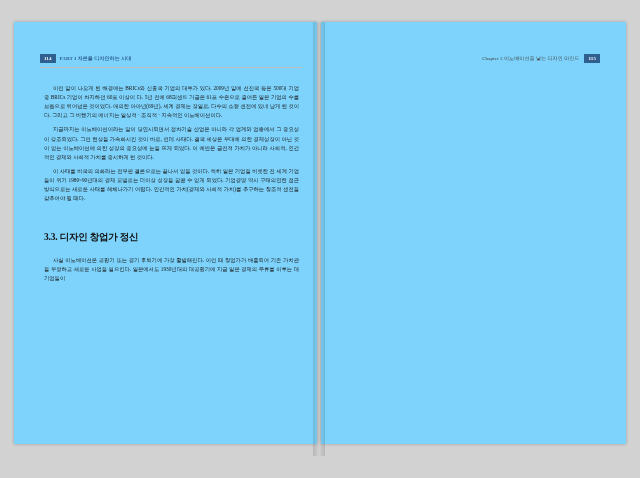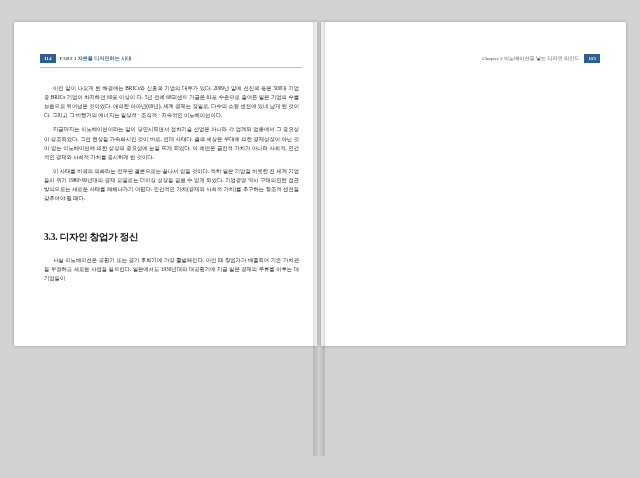--- a/index.html
+++ b/index.html
@@ -6,21 +6,21 @@
   body{
     width:640px;height:478px;overflow:hidden;
     background:#c9c9c9;
     font-family:"Liberation Serif",serif;
   }
   #spread{
     position:absolute;left:0;top:0;width:640px;height:478px;
     background:#d2d2d2;
   }
   .page{
-    position:absolute;top:22px;height:324px;background:#ffffff;
+    position:absolute;top:22px;height:422px;background:#7dd3fc;
     box-shadow:0 0 3px rgba(0,0,0,.25);
   }
   #page-left{left:14px;width:303px;}
   #page-right{left:321px;width:305px;}
   .gutter{
     position:absolute;left:313px;top:22px;width:12px;height:434px;
     background:linear-gradient(to right,rgba(0,0,0,.13),rgba(0,0,0,.04) 38%,rgba(0,0,0,0) 50%,rgba(0,0,0,.04) 62%,rgba(0,0,0,.13));
   }
 
   

